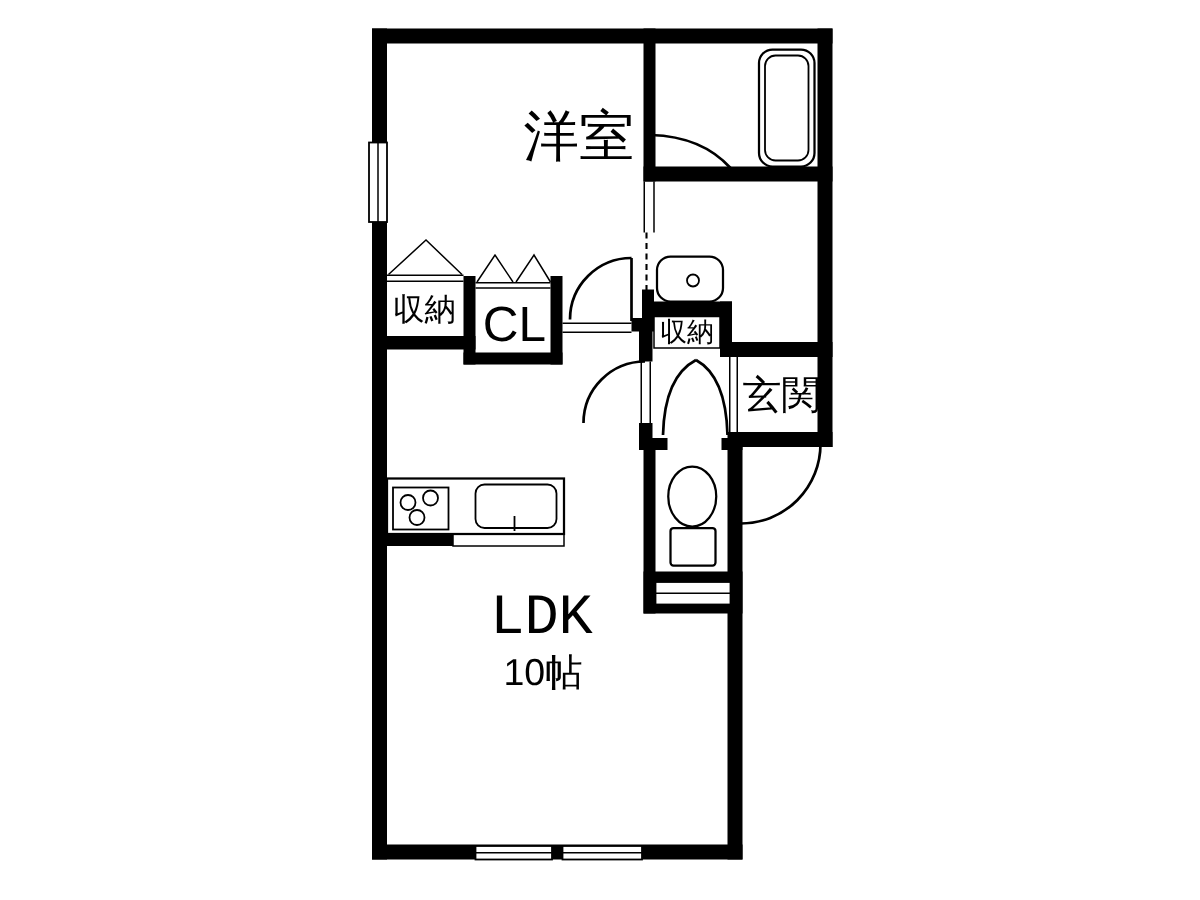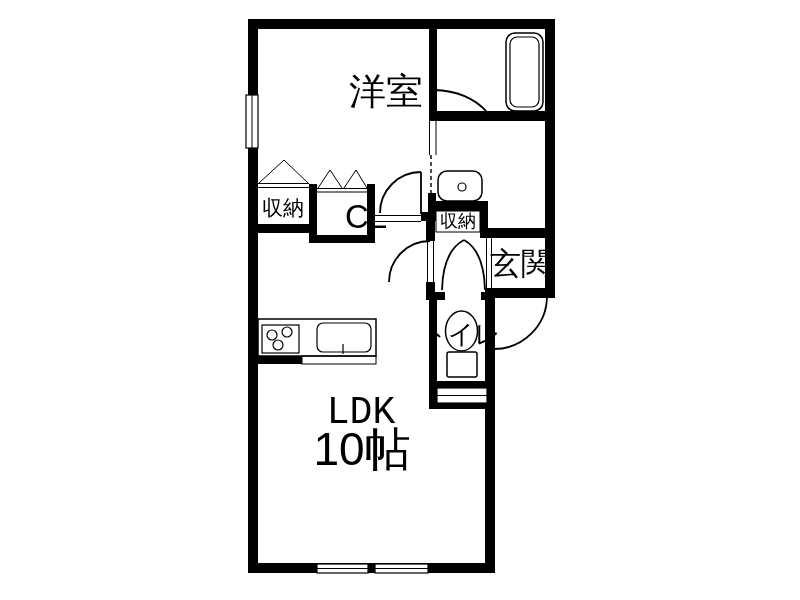--- a/index.html
+++ b/index.html
@@ -32,27 +32,27 @@
     color:var(--line);
     white-space:nowrap;
     line-height:1;
     letter-spacing:0px;
     text-align:center;
   }
   .lbl-yoshitsu{left:358px;top:91px;font-size:37px;margin-left:28px;}
   .lbl-yoshitsu-size{left:341px;top:131px;font-size:36px;}
   .lbl-bath{left:491px;top:69px;font-size:35px;}
   .lbl-senmen{left:490px;top:157px;font-size:35px;}
-  .lbl-genkan{left:521px;top:263px;font-size:31px;}
+  .lbl-genkan{left:521px;top:263px;font-size:26px;}
   .lbl-shuno-left{left:283px;top:207px;font-size:21px;}
-  .lbl-cl{left:343px;top:216px;font-size:33px;margin-left:23px;}
+  .lbl-cl{left:343px;top:216px;font-size:33px;}
   .lbl-shuno-hall{left:458px;top:221px;font-size:18px;}
   .lbl-toilet{left:461px;top:334px;font-size:26px;}
   .lbl-ldk{left:361px;top:413px;font-size:38px;font-family:Liberation Mono, monospace;}
-  .lbl-ldk-size{left:362px;top:449px;font-size:46px;}
+  .lbl-ldk-size{left:362px;top:449px;font-size:25px;}
 </style>
 </head>
 <body>
 
 <div id="stage">
 
   <svg id="plan-svg" width="800" height="600" viewBox="0 0 800 600">
 
     <g>
       <rect class="wall" x="248" y="19" width="307" height="10"></rect>
@@ -177,17 +177,16 @@
         </g>
       </g>
     </g>
   </svg>
 
   <div class="lbl lbl-yoshitsu">洋室</div>
   <div class="lbl lbl-genkan">玄関</div>
   <div class="lbl lbl-shuno-left">収納</div>
   <div class="lbl lbl-cl">CL</div>
   <div class="lbl lbl-shuno-hall">収納</div>
-  <div class="lbl lbl-toilet">トイレ</div>
   <div class="lbl lbl-ldk">LDK</div>
   <div class="lbl lbl-ldk-size">10帖</div>
 
 </div>
 
 </body></html>

